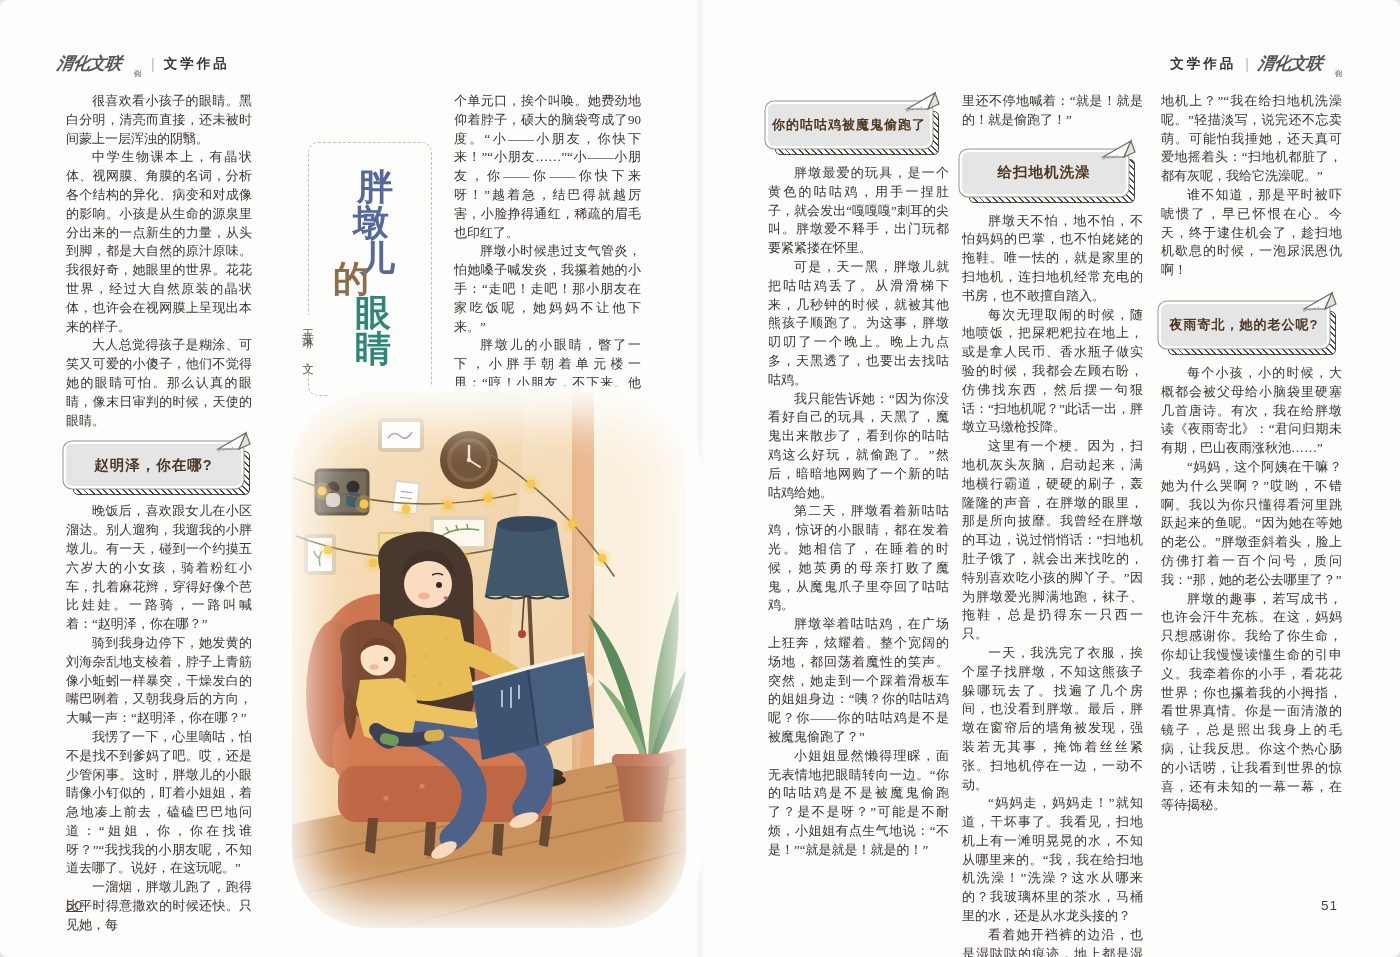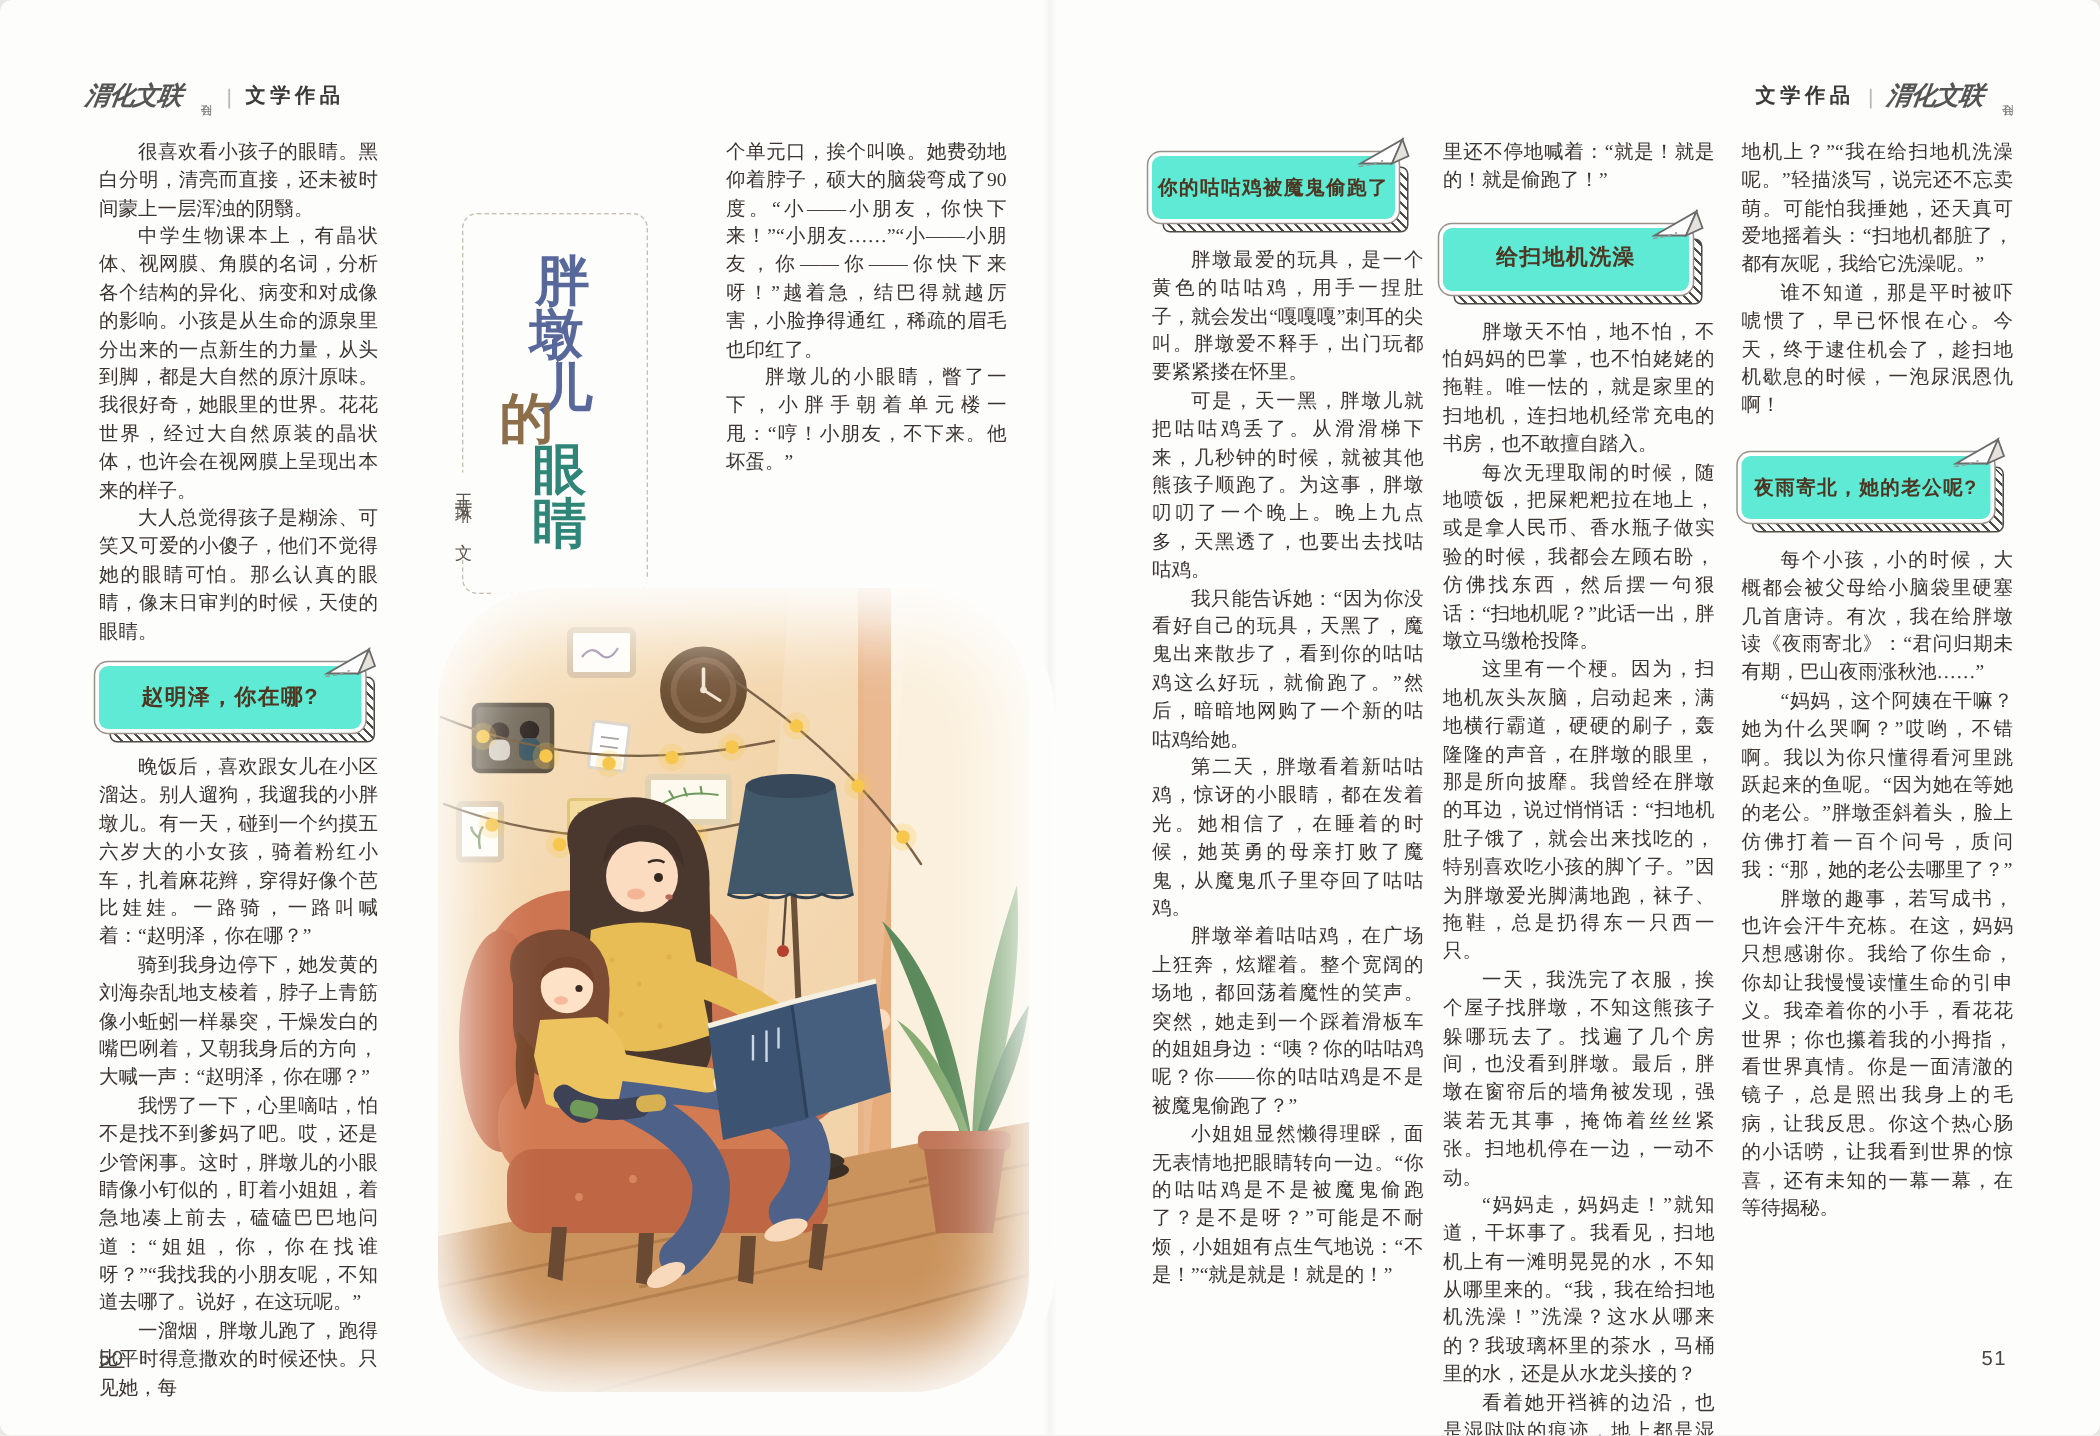--- a/index.html
+++ b/index.html
@@ -19,21 +19,21 @@
   .hdr-sec{font-family:Liberation Mono, monospace;font-weight:bold;font-size:13.5px;
            letter-spacing:3px;color:#3c3a37;}
   
   .col{position:absolute;font-size:13px;line-height:18.8px;text-align:justify;}
   .para{margin:0;text-indent:2em;}
   .para.cont{text-indent:0;}
   
   .shead{position:relative;height:42px;}
   .shead .shadow{position:absolute;left:7px;top:7px;width:100%;height:100%;border-radius:5px;border:1px solid #4e4a44;
       background:repeating-linear-gradient(45deg,#4e4a44 0 1.4px,#ffffff 1.4px 4.6px);}
-  .shead .box{position:absolute;left:0;top:0;width:100%;height:100%;background:#5eead4;border-radius:6px;
+  .shead .box{position:absolute;left:0;top:0;width:100%;height:100%;background:#e5e5e5;border-radius:6px;
       box-shadow:0 0 0 2.5px #ffffff,0 0 0 3.5px #98918a;display:flex;align-items:center;justify-content:center;
       font-family:"Liberation Sans","DejaVu Sans",sans-serif;font-weight:bold;font-size:14.5px;color:#4e3722;letter-spacing:1px;}
   .shead .plane{position:absolute;right:-12px;top:-15px;}
   .m-shead{margin:14px 0 16px;}
   
   .title-box{position:absolute;left:308px;top:142px;width:122px;height:252px;border:1.6px dashed #c7bfb1;border-radius:10px;}
   .tchar{position:absolute;font-family:"Liberation Sans","DejaVu Sans",sans-serif;font-weight:900;font-size:36px;line-height:36px;}
   .c-blue{color:#58689b;}
   .c-brown{color:#8c6e4b;}
   .c-teal{color:#2f8577;}
@@ -96,23 +96,24 @@
       <span class="tchar c-blue" style="left:48px;top:26px;">胖</span>
       <span class="tchar c-blue" style="left:44px;top:62px;">墩</span>
       <span class="tchar c-blue" style="left:50px;top:98px;">儿</span>
       <span class="tchar c-brown" style="left:24px;top:118px;">的</span>
       <span class="tchar c-teal" style="left:46px;top:152px;">眼</span>
       <span class="tchar c-teal" style="left:46px;top:188px;">睛</span>
     </div>
     <span class="byline">王艾琳 / 文</span>
   </div>
 
-  <div class="col" style="left:484px;top:92px;width:187px;">
+  <div class="col" style="left:454px;top:92px;width:187px;">
     <div>
         <p class="para cont">个单元口，挨个叫唤。她费劲地仰着脖子，硕大的脑袋弯成了90度。“小——小朋友，你快下来！”“小朋友……”“小——小朋友，你——你——你快下来呀！”越着急，结巴得就越厉害，小脸挣得通红，稀疏的眉毛也印红了。</p>
+        <p class="para">胖墩小时候患过支气管炎，怕她嗓子喊发炎，我攥着她的小手：“走吧！走吧！那小朋友在家吃饭呢，她妈妈不让他下来。”</p>
         <p class="para">胖墩儿的小眼睛，瞥了一下，小胖手朝着单元楼一甩：“哼！小朋友，不下来。他坏蛋。”</p>
       </div>
   </div>
 
   <figure class="illus" style="margin:0;">
     <svg width="426" height="548" viewBox="0 0 426 548">
       <defs>
         <linearGradient id="bgG" x1="0" y1="0" x2="1" y2="1">
           <stop offset="0" stop-color="#f7e4c6"></stop>
             <stop offset="0.55" stop-color="#f1cfa0"></stop>

